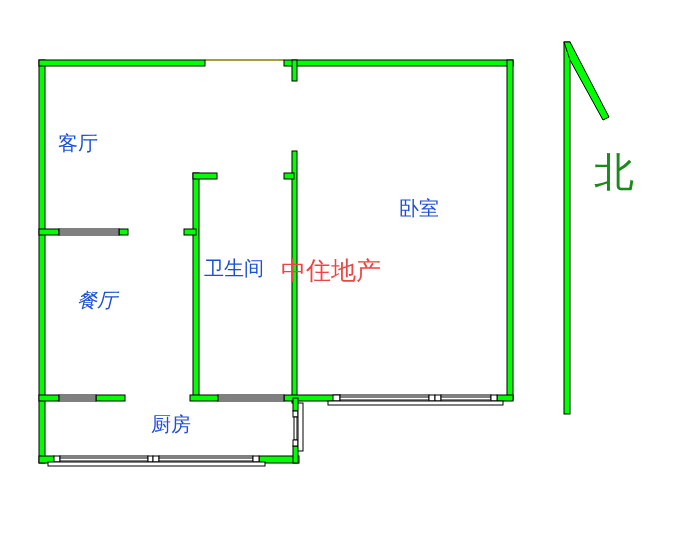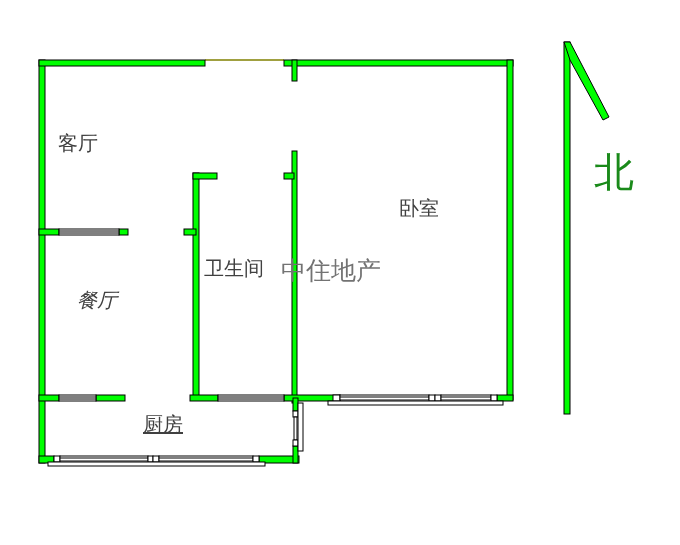--- a/index.html
+++ b/index.html
@@ -2,29 +2,29 @@
 <html><head>
   <meta charset="utf-8">
   <style>
     html, body { margin: 0; padding: 0; background: #ffffff; }
     body { width: 680px; height: 545px; position: relative; overflow: hidden; }
     #plan { position: absolute; left: 0; top: 0; }
     .room-label {
       position: absolute;
       font-family: "DejaVu Sans", sans-serif;
       font-size: 20px;
-      color: #404040;
+      color: #1d4ed8;
       white-space: nowrap;
       line-height: 1;
     }
     .watermark {
       position: absolute;
       font-family: "DejaVu Sans", sans-serif;
       font-size: 25px;
-      color: #737373;
+      color: #ef4444;
       white-space: nowrap;
       line-height: 1;
     }
     .north-label {
       position: absolute;
       font-family: "DejaVu Serif", serif;
       font-size: 40px;
       color: #1a8a1a;
       line-height: 1;
     }
@@ -115,15 +115,15 @@
   <g fill="#00ff00" stroke="#000000" stroke-width="1">
     <rect x="564" y="42" width="6" height="372"></rect>
     <polygon points="564,42 570,42 609,117 603,120 570,60"></polygon>
   </g>
 </svg>
 
 <div class="room-label" style="left:58px; top:133px;">客厅</div>
 <div class="room-label" style="left:77px; top:290px;font-style:italic;">餐厅</div>
 <div class="room-label" style="left:204px; top:258px;">卫生间</div>
 <div class="room-label" style="left:399px; top:198px;">卧室</div>
-<div class="room-label" style="left:143px; top:414px;text-decoration:underline;">厨房</div>
+<div class="room-label" style="left:151px; top:414px;">厨房</div>
 <div class="watermark" style="left:281px; top:258px;">中住地产</div>
 <div class="north-label" style="left:594px; top:152px;">北</div>
 
 </body></html>

